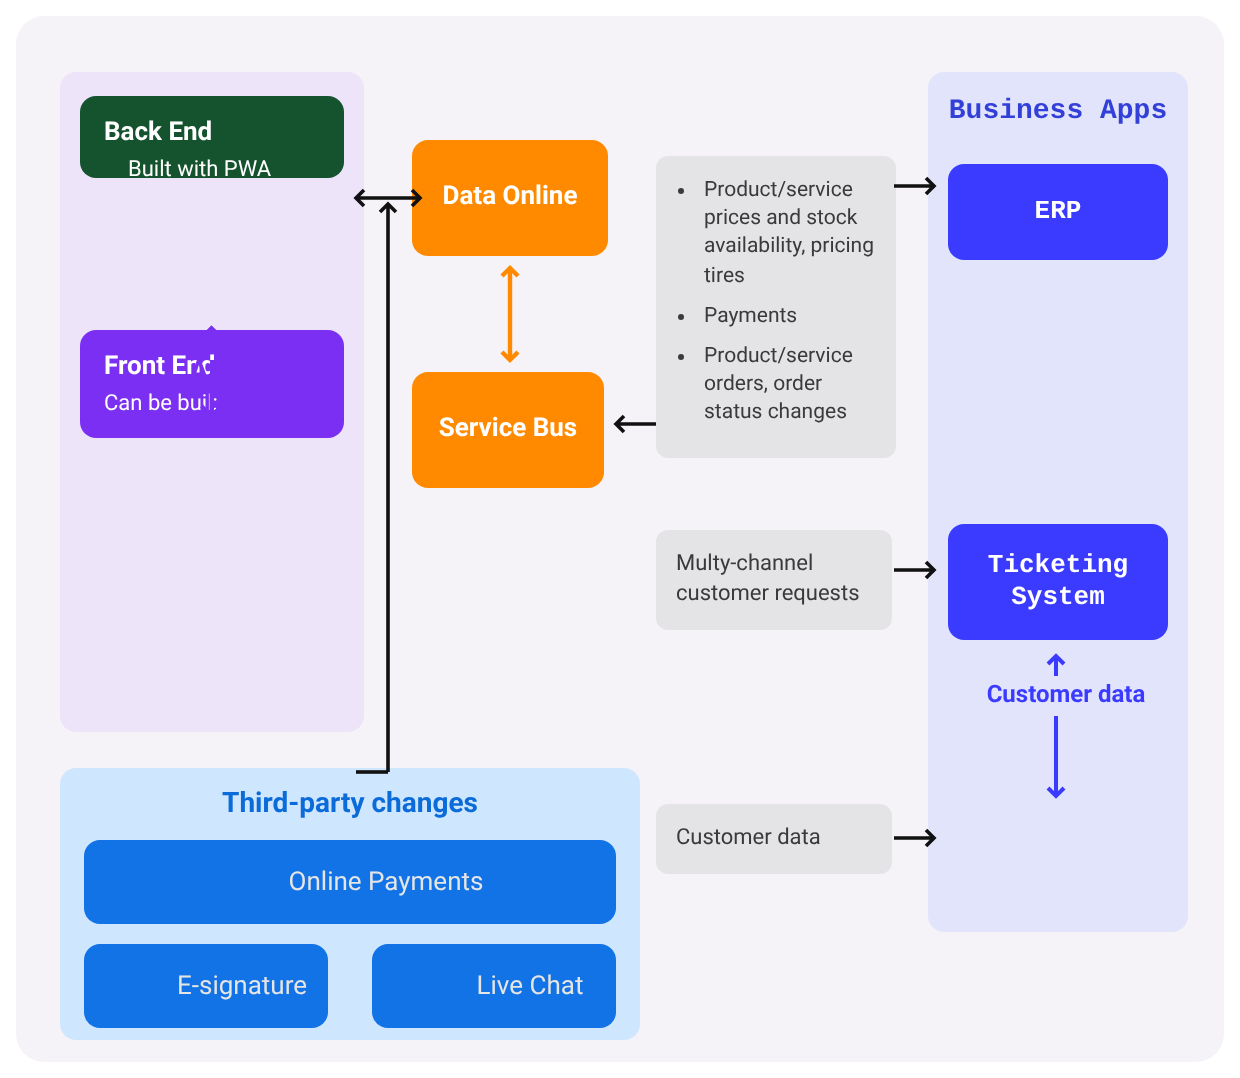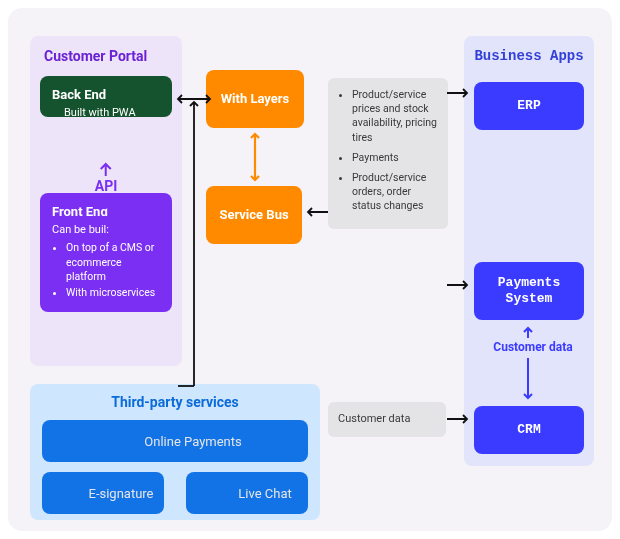--- a/index.html
+++ b/index.html
@@ -146,70 +146,69 @@
   
   .arrow { position:absolute; }
   .arrow svg { display:block; overflow:visible; }
 </style>
 </head>
 <body>
 
 <div class="canvas">
 
   <div class="panel customer-portal">
-    <div class="panel-title">Customer Portal</div>
     <div class="block backend">
       <div class="block-title">Back End</div>
       <div style="font-size:11px;padding-left:12px;">Built with PWA</div>
     </div>
     <div class="api-arrow">
       <svg width="14" height="16">
           <path d="M7 14 L7 2 M2 7 L7 2 L12 7" stroke="#7b2ff2" stroke-width="2" fill="none"></path>
         </svg>
       <span>API</span>
       <svg width="14" height="16">
           <path d="M7 2 L7 14 M2 9 L7 14 L12 9" stroke="#7b2ff2" stroke-width="2" fill="none"></path>
         </svg>
     </div>
     <div class="block frontend">
       <div class="block-title">Front End</div>
       <div style="font-size:11px;">Can be buil:</div>
-      <ul>
-        <li>On top of a CMS or ecommerce platform</li>
-        <li>With microservices</li>
-      </ul>
-    </div>
-  </div>
-
-  <div class="orange-block data-layers">With Layers</div>
+    </div>
+  </div>
+
+  <div class="orange-block data-layers">Data Online</div>
   <div class="orange-block service-bus">Service Bus</div>
 
   <div class="grey-list erp-list">
     <ul>
       <li>Product/service prices and stock availability, pricing tires</li>
       <li>Payments</li>
       <li>Product/service orders, order status changes</li>
     </ul>
   </div>
+  <div class="grey-list one-item ts-list">
+    <ul>
+        <li>Multy-channel customer requests</li>
+      </ul>
+  </div>
   <div class="grey-list one-item crm-list">
     <ul>
         <li>Customer data</li>
       </ul>
   </div>
 
   <div class="panel business-apps">
     <div class="panel-title">Business Apps</div>
     <div class="biz-block biz-erp">ERP</div>
-    <div class="biz-block biz-ts">Payments System</div>
-    <div class="biz-block biz-crm">CRM</div>
+    <div class="biz-block biz-ts">Ticketing System</div>
   </div>
   <div class="cust-data-label" style="left:480px; top:332px; width:90px;">Customer data</div>
 
   <div class="panel tps">
-    <div class="panel-title">Third-party services</div>
+    <div class="panel-title">Third-party changes</div>
     <div class="tps-block tps-pay">Online Payments</div>
     <div class="tps-row">
       <div class="tps-block tps-half">E-signature</div>
       <div class="tps-block tps-half">Live Chat</div>
     </div>
   </div>
 
   <div class="arrow" style="left:166px; top:84px;">
     <svg width="40" height="14">
         <path d="M4 7 H36 M8 3 L4 7 L8 11 M32 3 L36 7 L32 11" stroke="#111" stroke-width="1.8" fill="none"></path>

